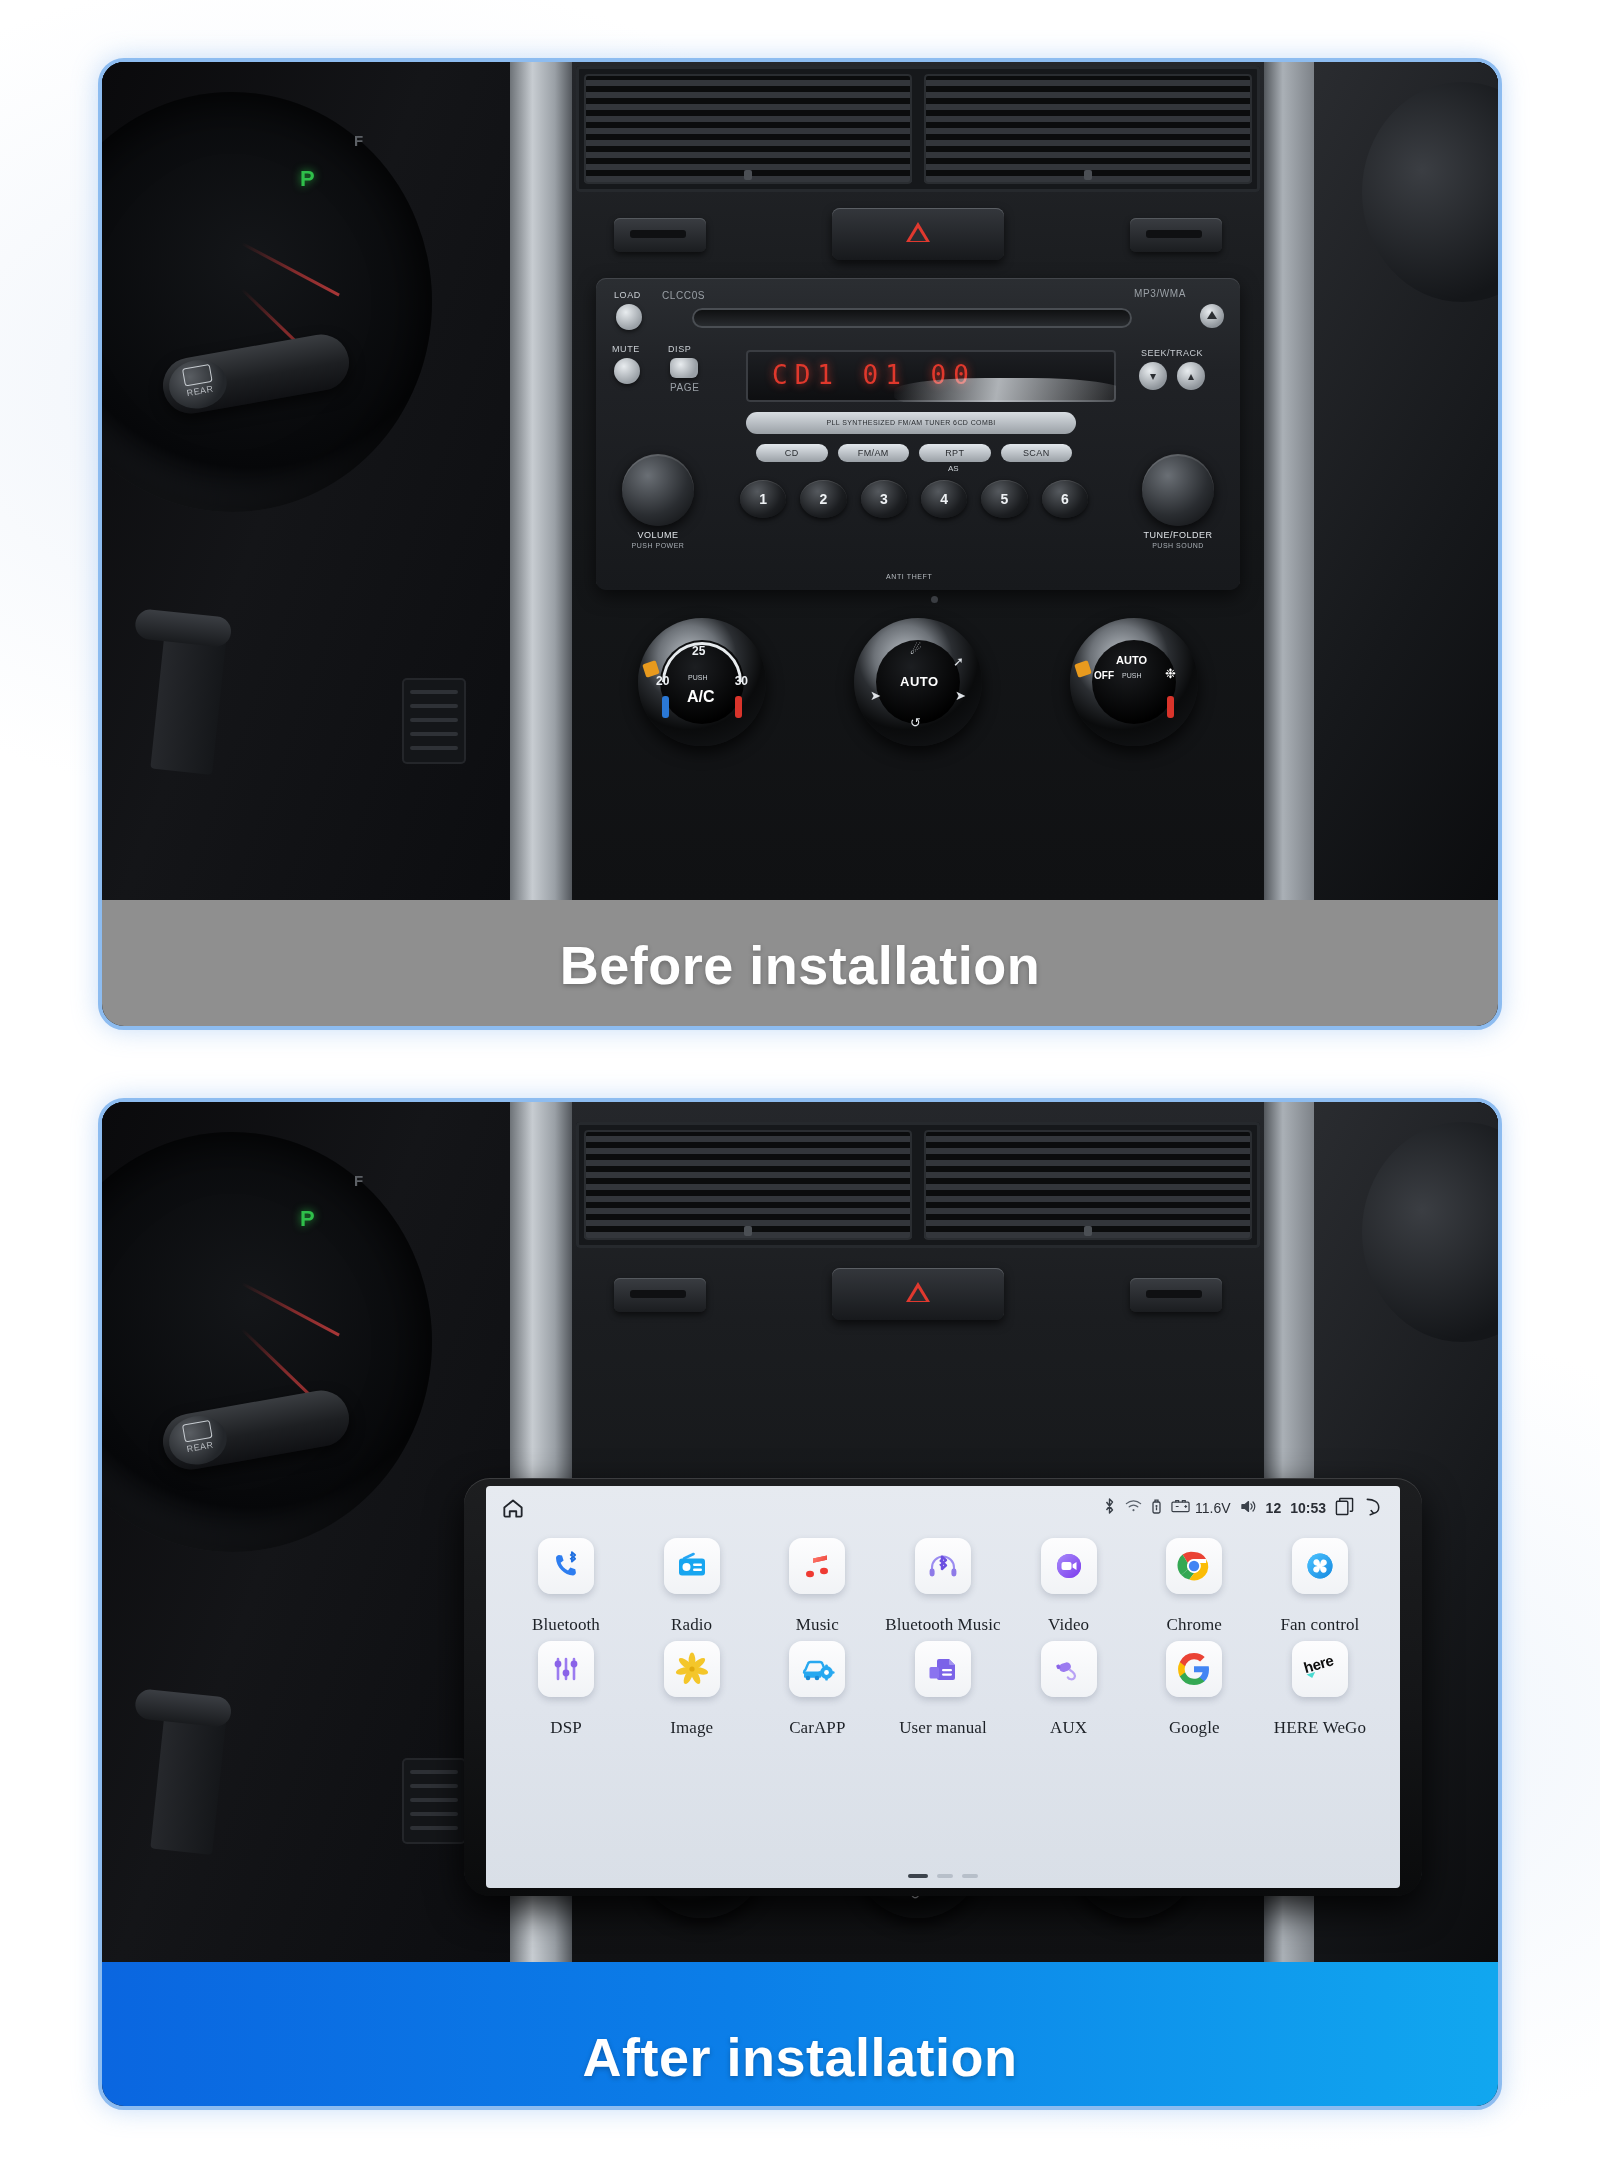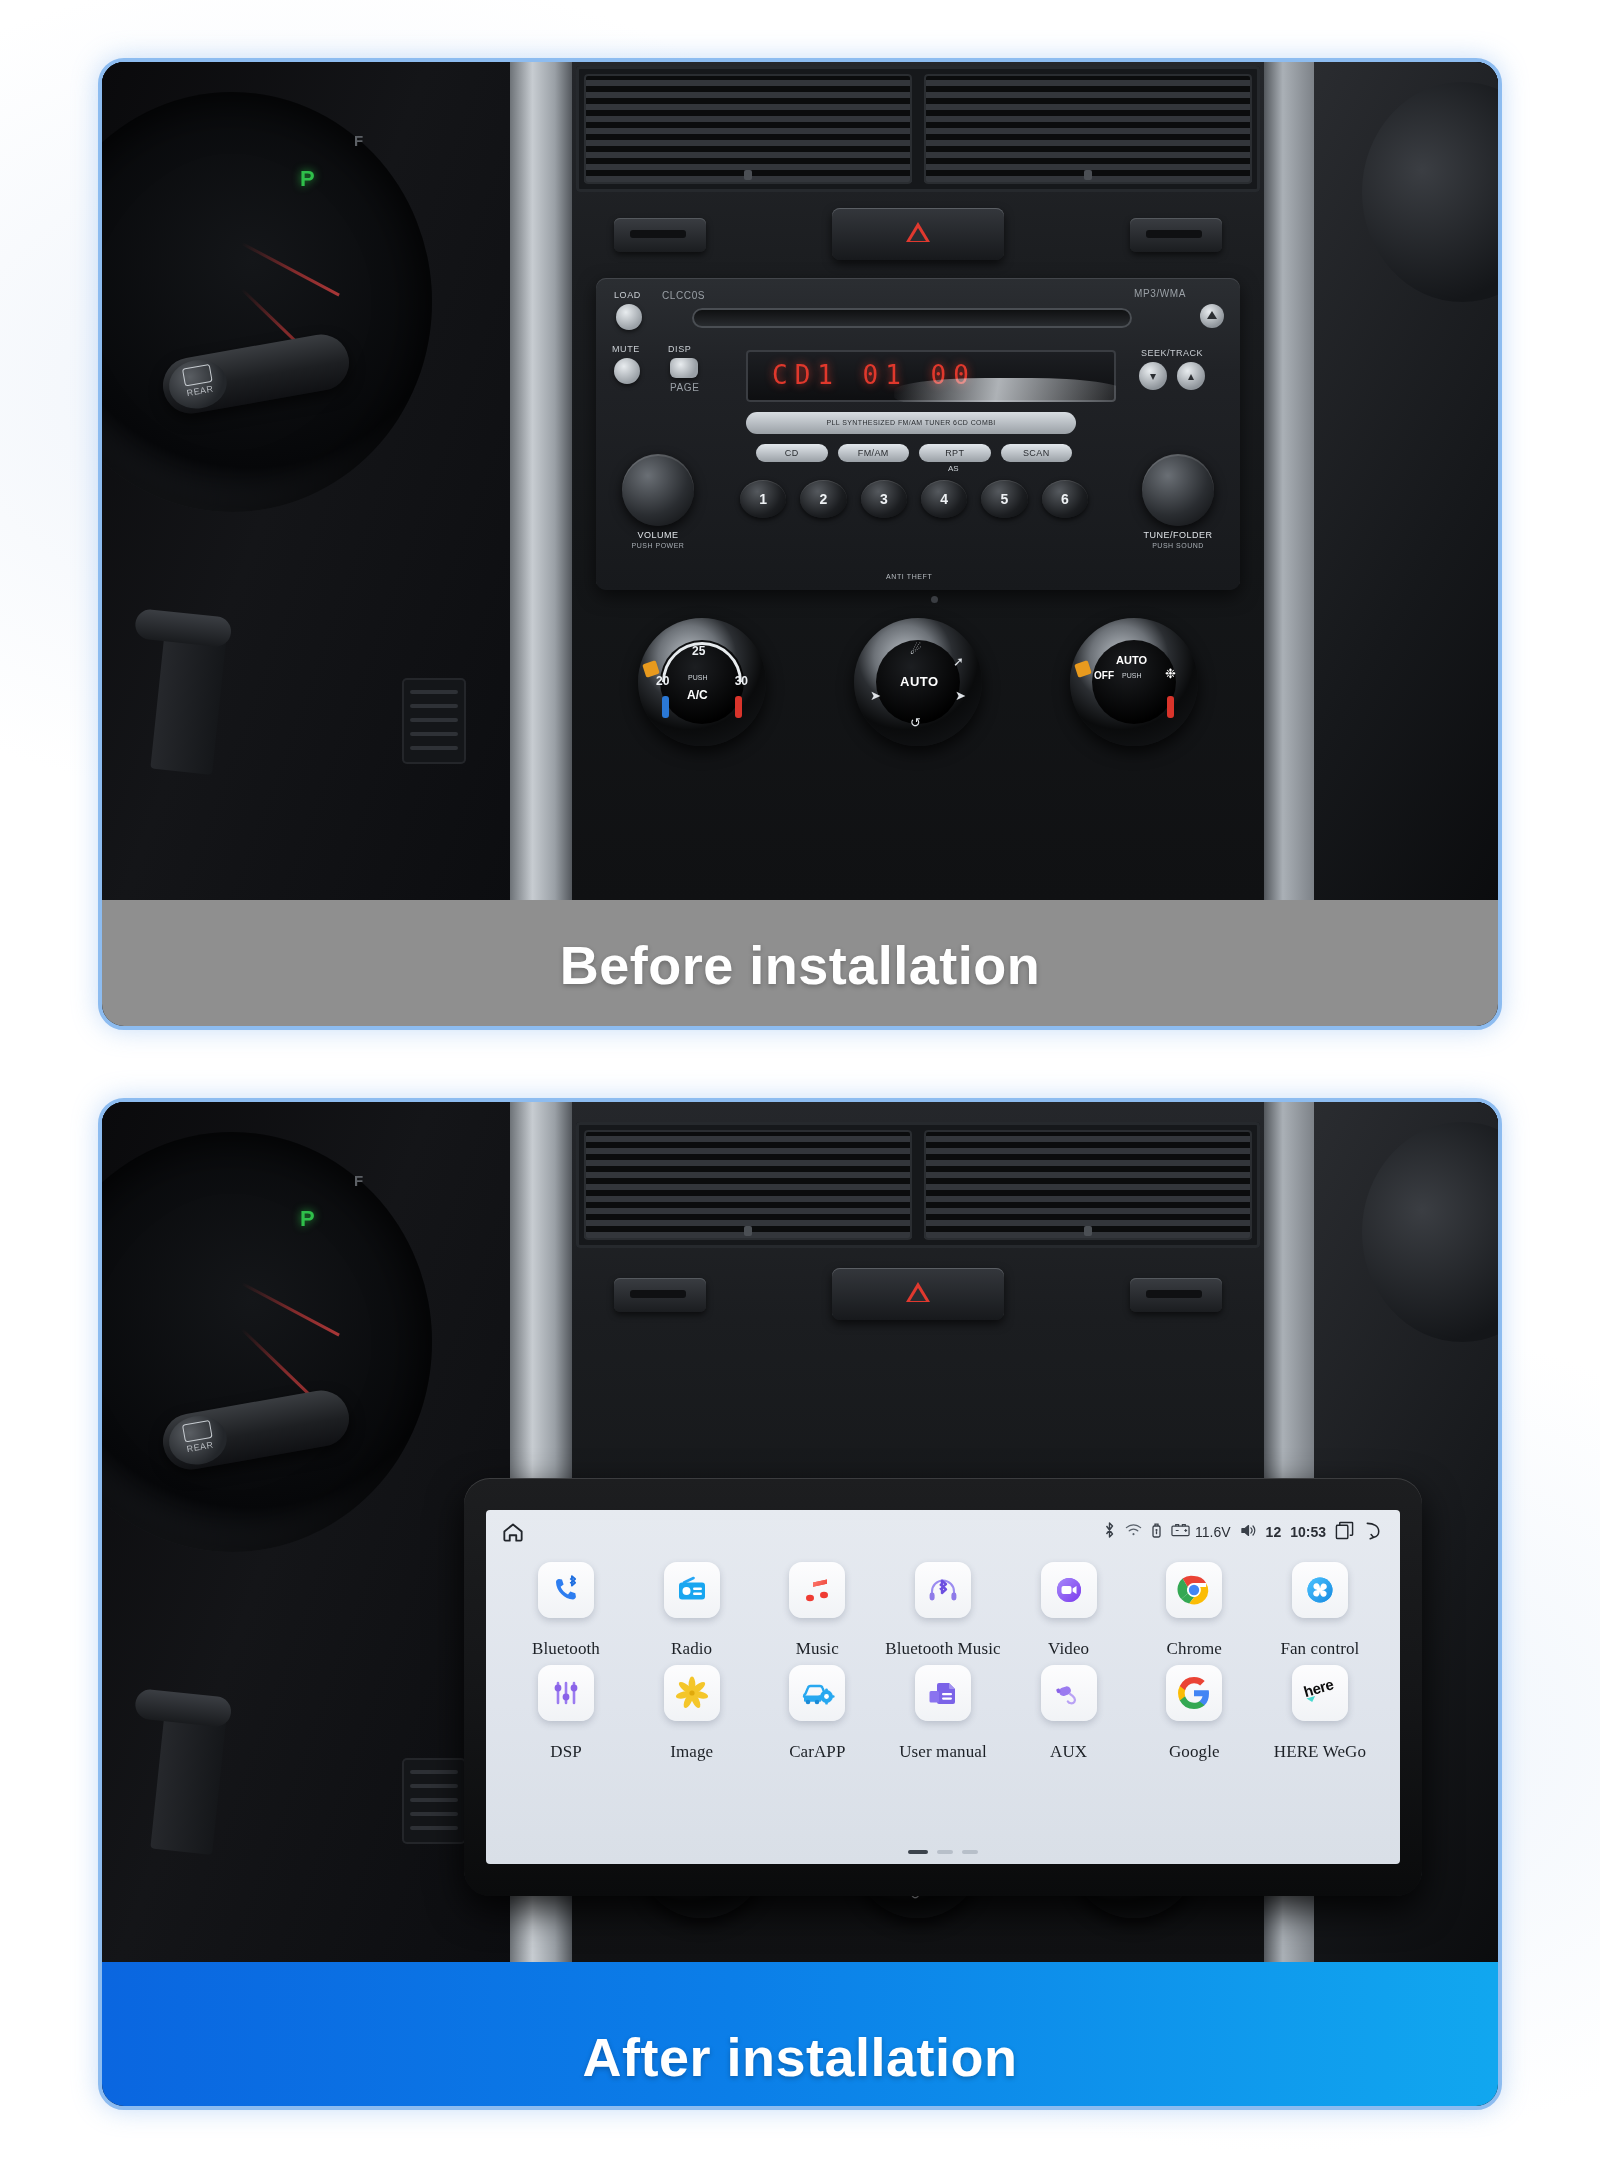--- a/index.html
+++ b/index.html
@@ -280,21 +280,21 @@
   }
   .cdial .inner {
     position:absolute; left:22px; top:22px; width:84px; height:84px; border-radius:50%;
     background: radial-gradient(circle at 42% 32%, #1c1e21, #000 75%);
   }
   .cdial .t { position:absolute; color:#eef1f4; font-size:12px; font-weight:bold; }
   .cdial .t.c { left:50%; margin-left:-10px; top:26px; }
   .cdial .t.l { left:18px; top:56px; }
   .cdial .t.r { right:18px; top:56px; }
   .cdial .push { position:absolute; left:50%; margin-left:-14px; top:56px; color:#cfd4d9; font-size:7px; }
-  .cdial .ac { position:absolute; left:50%; margin-left:-15px; top:70px; color:#fff; font-size:12px; font-weight:bold;text-align:center; }
+  .cdial .ac { position:absolute; left:50%; margin-left:-15px; top:70px; color:#fff; font-size:16px; font-weight:bold;text-align:center; }
   .cdial .arc {
     position:absolute; left:24px; top:24px; width:80px; height:80px; border-radius:50%;
     border:3px solid transparent; border-top-color:#e7ebee; border-left-color:#e7ebee;
     transform: rotate(45deg);
   }
   .cdial .blue { position:absolute; left:24px; top:78px; width:7px;height:22px;background:#2a78d6;border-radius:3px;}
   .cdial .red  { position:absolute; right:24px; top:78px; width:7px;height:22px;background:#d9342b;border-radius:3px;}
   .cdial .amber{ position:absolute; left:6px; top:44px; width:14px;height:14px;background:#e89a1e;border-radius:2px;transform:rotate(-18deg);}
   .cdial.mid .inner { background: radial-gradient(circle at 42% 32%, #242budy, #000 75%); }
 
@@ -322,21 +322,21 @@
   .card.after  .caption { height:190px;
     background: linear-gradient(90deg, #0a66e0 0%, #0b7ee8 45%, #11a7ef 100%);
   }
 
   
   .tablet {
     position:absolute; left:362px; top:376px; width:958px; height:418px;
     background: linear-gradient(180deg,#1d1e20 0%, #141517 55%, #0a0b0c 100%);
     border-radius:26px;
     box-shadow: 0 14px 36px rgba(0,0,0,.85), inset 0 1px 0 rgba(255,255,255,.14);
-    padding:32px 22px;
+    padding:8px 22px;
   }
   .screen {
     width:100%; height:100%;
     background: linear-gradient(180deg,#e6eaf0 0%, #dfe4ec 55%, #d9dfe7 100%);
     border-radius:4px;
     position:relative; overflow:hidden;
   }
 
   .statusbar {
     position:absolute; left:0; top:0; width:100%; height:44px;

